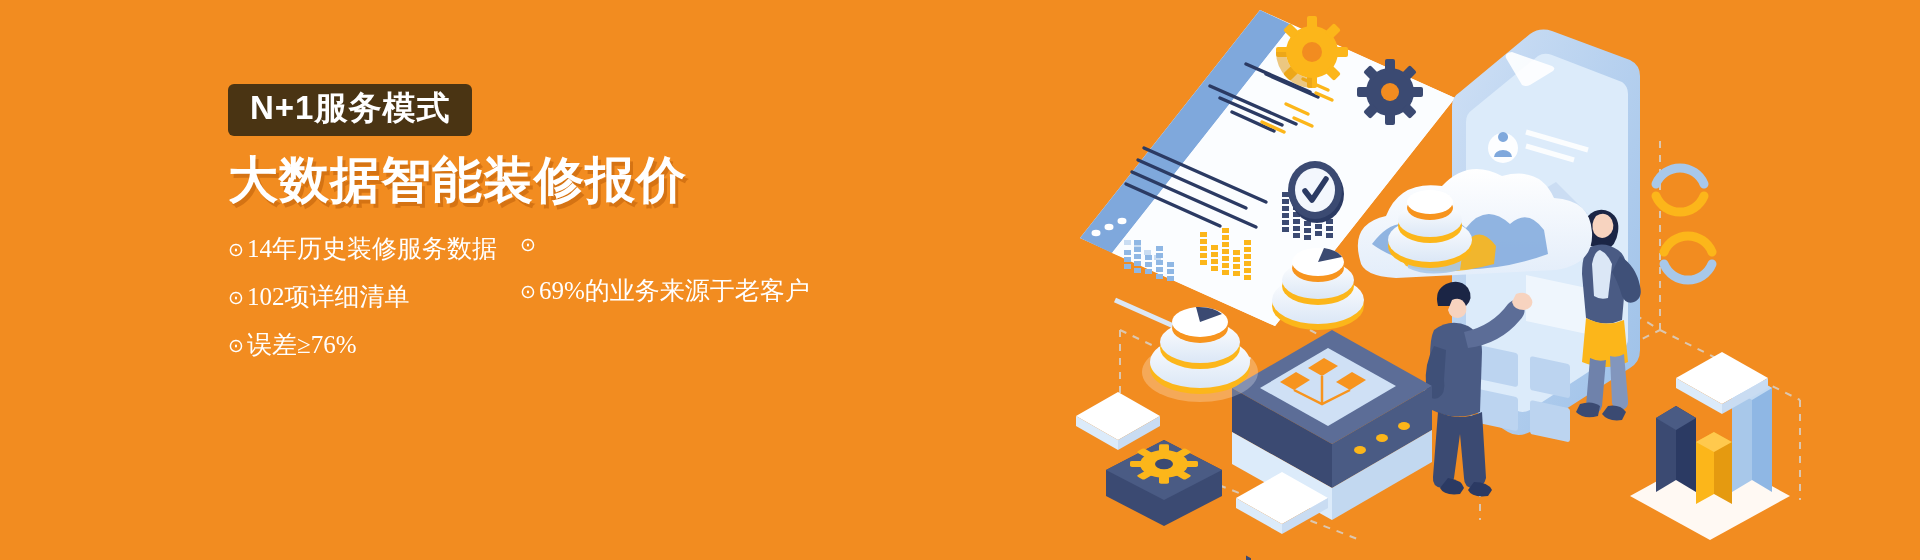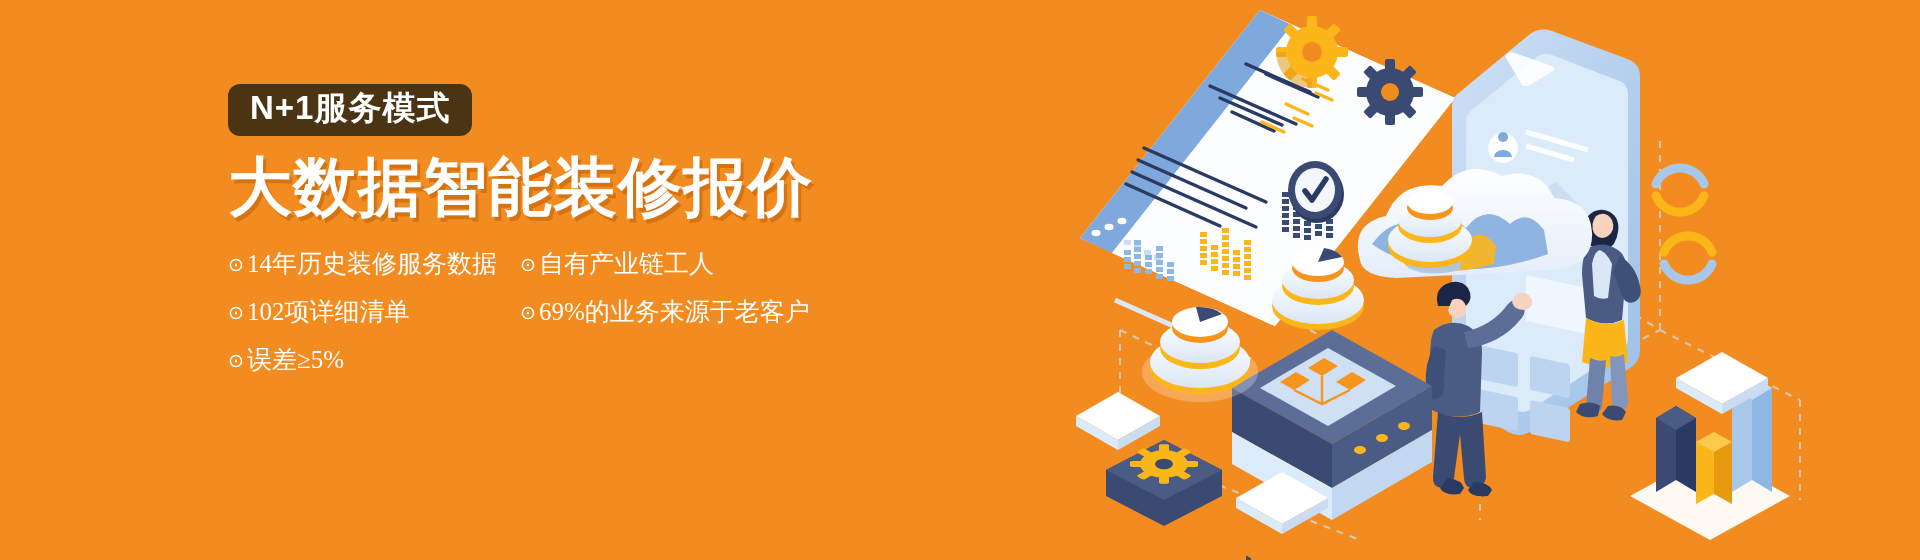--- a/index.html
+++ b/index.html
@@ -17,35 +17,35 @@
   
   .text-block {
     position:absolute;
     left:228px; top:84px;
     width:760px;
   }
   .badge {
     display:inline-block;
     background:#4a3413;
     color:#ffffff;
-    border-radius:12px;
+    border-radius:6px;
     padding:7px 22px 10px 22px;
     font-family:"Liberation Sans", sans-serif;
     font-size:33px;
     font-weight:bold;
     letter-spacing:1px;
     line-height:1.05;
     white-space:nowrap;
   }
   .headline {
     margin-top:18px;
     color:#ffffff;
     font-family:"Liberation Sans", sans-serif;
     font-weight:bold;
-    font-size:64px;
+    font-size:50px;
     letter-spacing:1px;
     line-height:1.05;
     white-space:nowrap;
     text-shadow:3px 4px 0 rgba(190,95,10,0.55);
   }
   .bullets {
     margin-top:30px;
     display:flex;
     gap:30px;
   }
@@ -94,28 +94,27 @@
         <div class="bullet">
           <span class="marker">⊙</span>
           <span>14年历史装修服务数据</span>
         </div>
         <div class="bullet">
           <span class="marker">⊙</span>
           <span>102项详细清单</span>
         </div>
         <div class="bullet">
           <span class="marker">⊙</span>
-          <span>误差≥5%</span>
+          <span>误差≥76%</span>
         </div>
       </div>
 
       <div class="bullet-col col-right">
         <div class="bullet">
           <span class="marker">⊙</span>
-          <span>自有产业链工人</span>
         </div>
         <div class="bullet">
           <span class="marker">⊙</span>
           <span>69%的业务来源于老客户</span>
         </div>
       </div>
 
     </div>
   </div>
 

